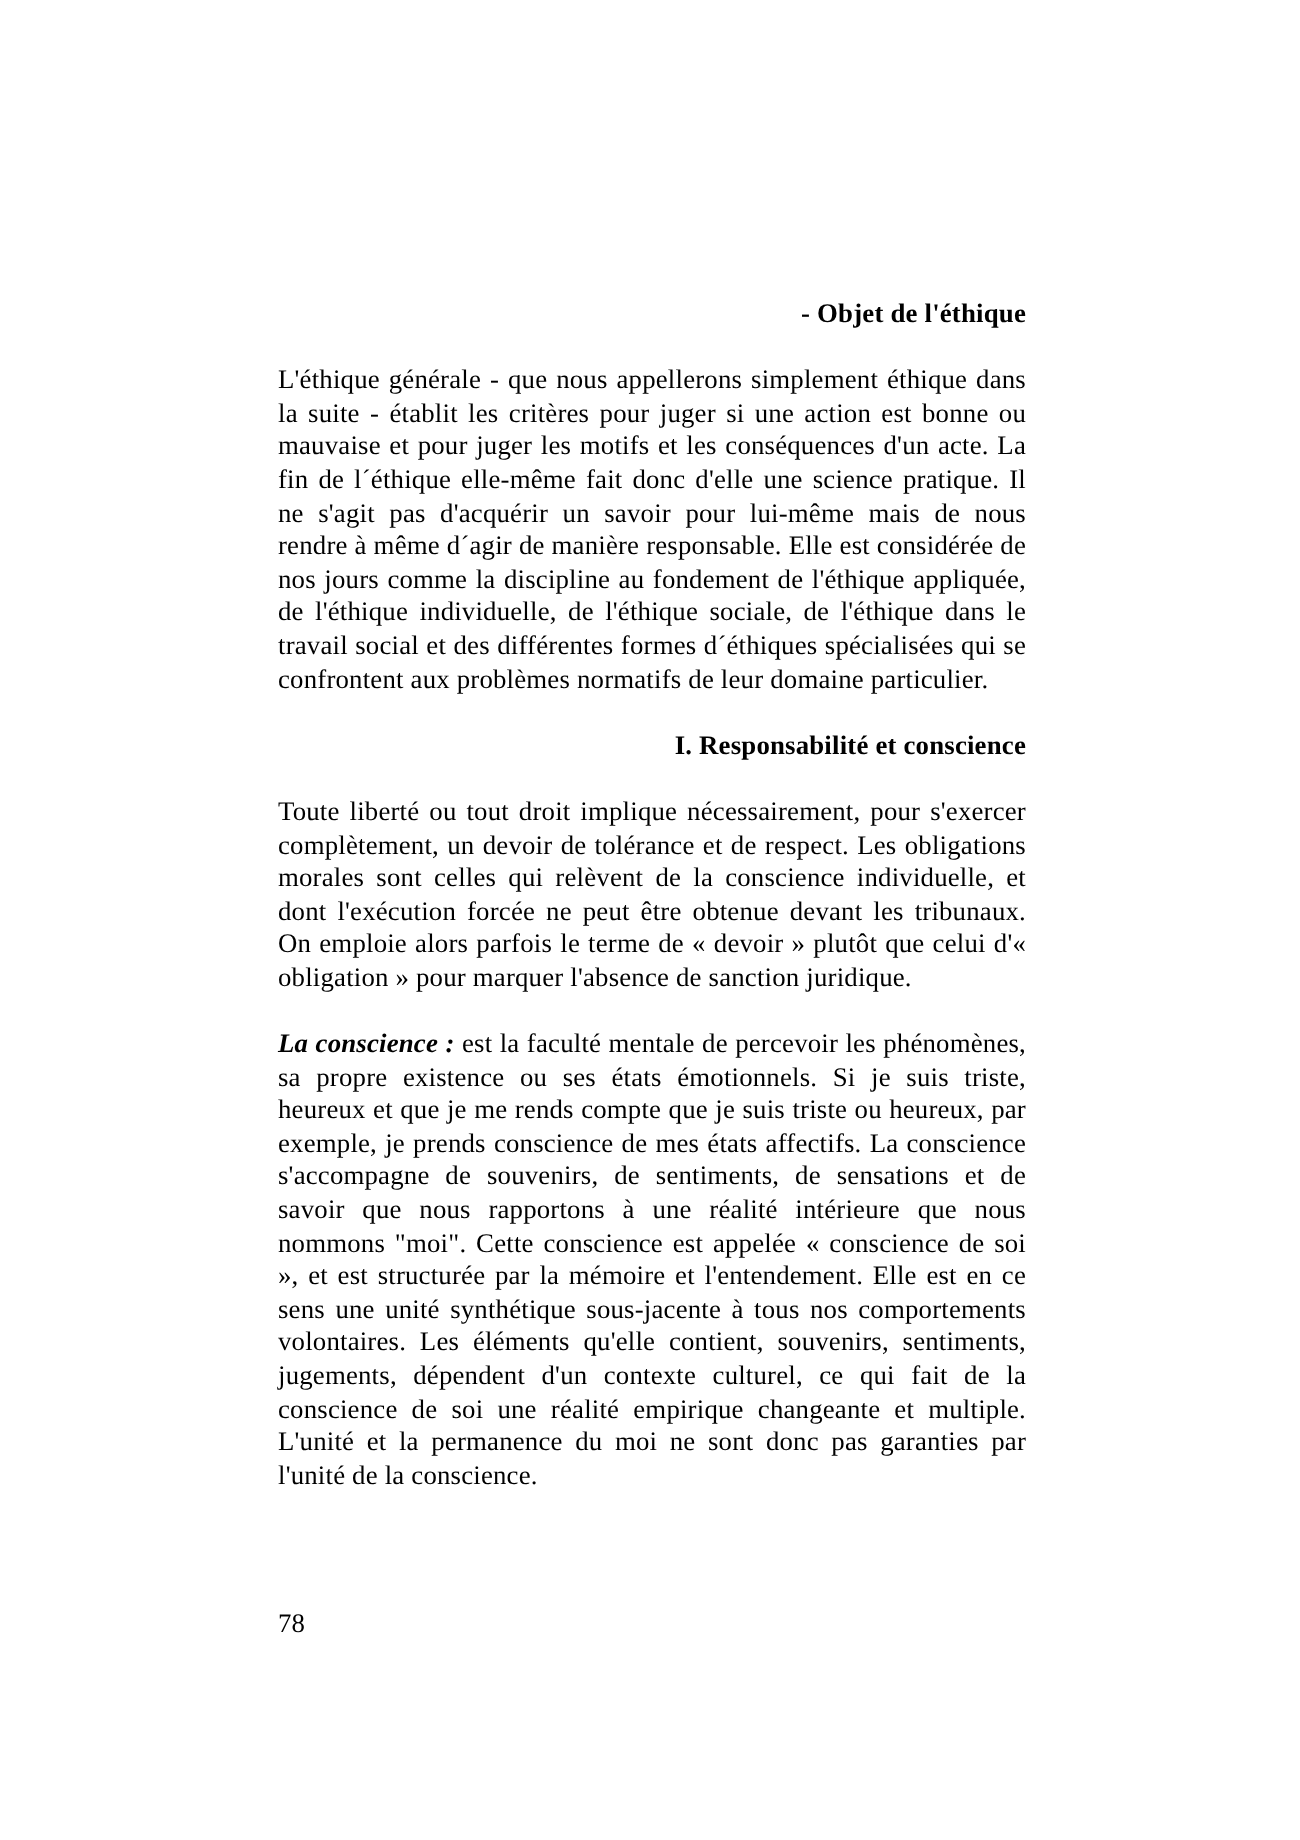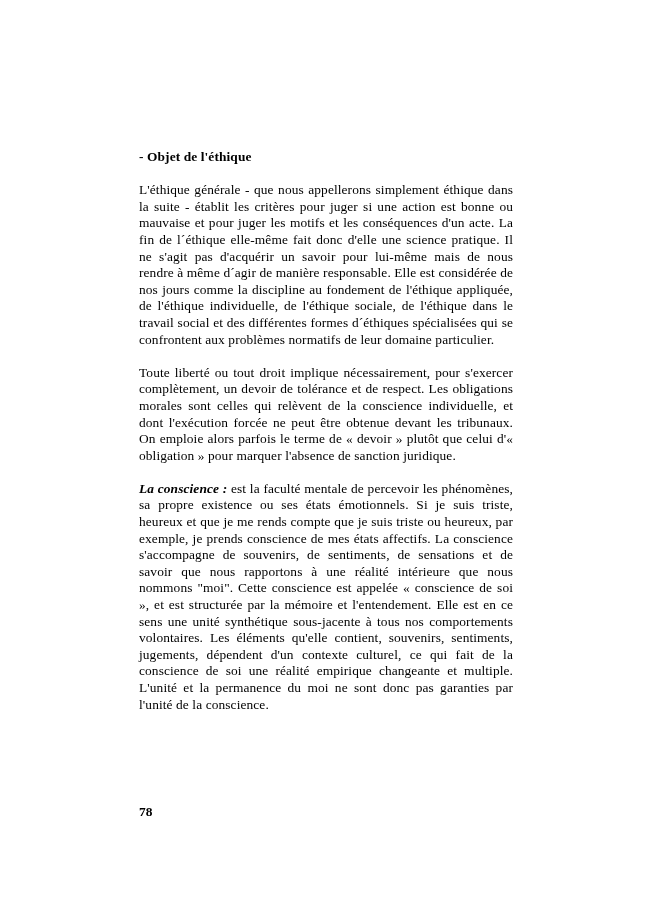--- a/index.html
+++ b/index.html
@@ -25,44 +25,44 @@
   }
   .block {
     font-size: 13.4px;
     line-height: 16.6px;
     margin: 0 0 16.6px 0;
     text-align: justify;
     letter-spacing: 0.1px;
   }
   .heading {
     font-weight: bold;
-    text-align: left;
+    text-align: right;
   }
   .bold { font-weight: bold; font-style: italic; }
   .italic { }
   .page-number {
     position: absolute;
     left: 139px;
     top: 804px;
     font-size: 13.4px;
     line-height: 16.6px;
-    font-weight: bold;
   }
 </style>
 </head>
 <body>
 
 <div class="page">
   <div class="content">
 
 
     <p class="block heading"><span>- Objet de l'éthique</span></p>
 
     <p class="block"><span>L'éthique générale - que nous appellerons simplement éthique dans la suite - établit les critères pour juger si une action est bonne ou mauvaise et pour juger les motifs et les conséquences d'un acte. La fin de l´éthique elle-même fait donc d'elle une science pratique. Il ne s'agit pas d'acquérir un savoir pour lui-même mais de nous rendre à même d´agir de manière responsable. Elle est considérée de nos jours comme la discipline au fondement de l'éthique appliquée, de l'éthique individuelle, de l'éthique sociale, de l'éthique dans le travail social et des différentes formes d´éthiques spécialisées qui se confrontent aux problèmes normatifs de leur domaine particulier.</span></p>
 
+    <p class="block heading"><span>I. Responsabilité et conscience</span></p>
 
     <p class="block"><span>Toute liberté ou tout droit implique nécessairement, pour s'exercer complètement, un devoir de tolérance et de respect. Les obligations morales sont celles qui relèvent de la conscience individuelle, et dont l'exécution forcée ne peut être obtenue devant les tribunaux. On emploie alors parfois le terme de « </span><span class="italic">devoir</span><span> » plutôt que celui d'« obligation » pour marquer l'absence de sanction juridique.</span></p>
 
     <p class="block"><span class="bold">La conscience : </span><span>est la faculté mentale de percevoir les phénomènes, sa propre existence ou ses états émotionnels. Si je suis triste, heureux et que je me rends compte que je suis triste ou heureux, par exemple, je prends conscience de mes états affectifs. La conscience s'accompagne de souvenirs, de sentiments, de sensations et de savoir que nous rapportons à une réalité intérieure que nous nommons "moi". Cette conscience est appelée </span><span class="italic">« conscience de soi »</span><span>, et est structurée par la mémoire et l'entendement. Elle est en ce sens une unité synthétique sous-jacente à tous nos comportements volontaires. Les éléments qu'elle contient, souvenirs, sentiments, jugements, dépendent d'un contexte culturel, ce qui fait de la conscience de soi une réalité empirique changeante et multiple. L'unité et la permanence du moi ne sont donc pas garanties par l'unité de la conscience.</span></p>
 
   </div>
 
   <div class="page-number">78</div>
 </div>
 

